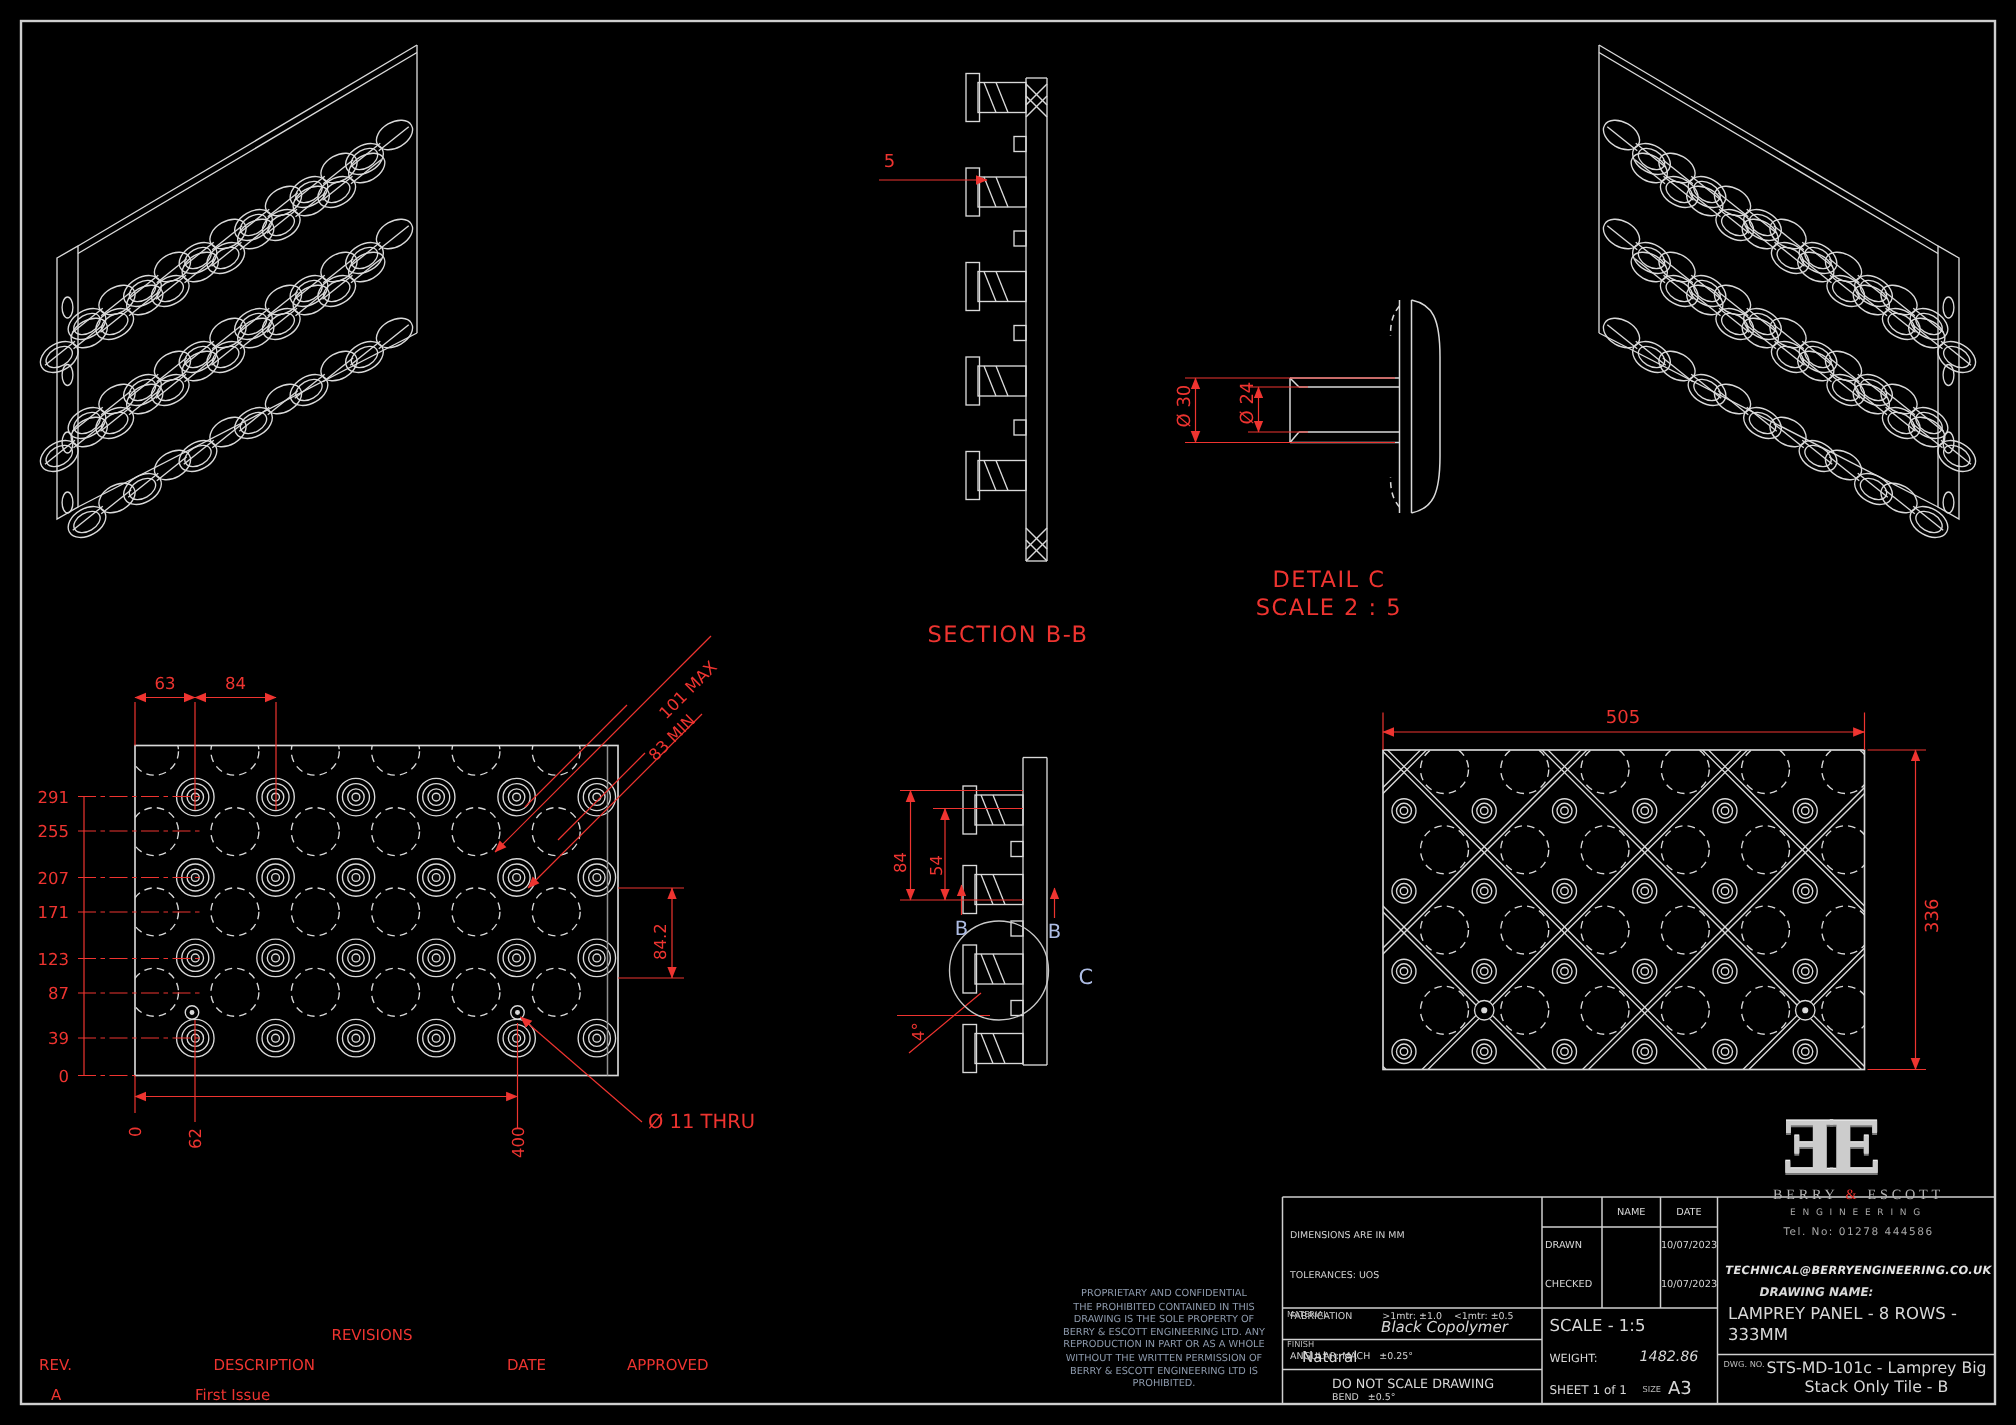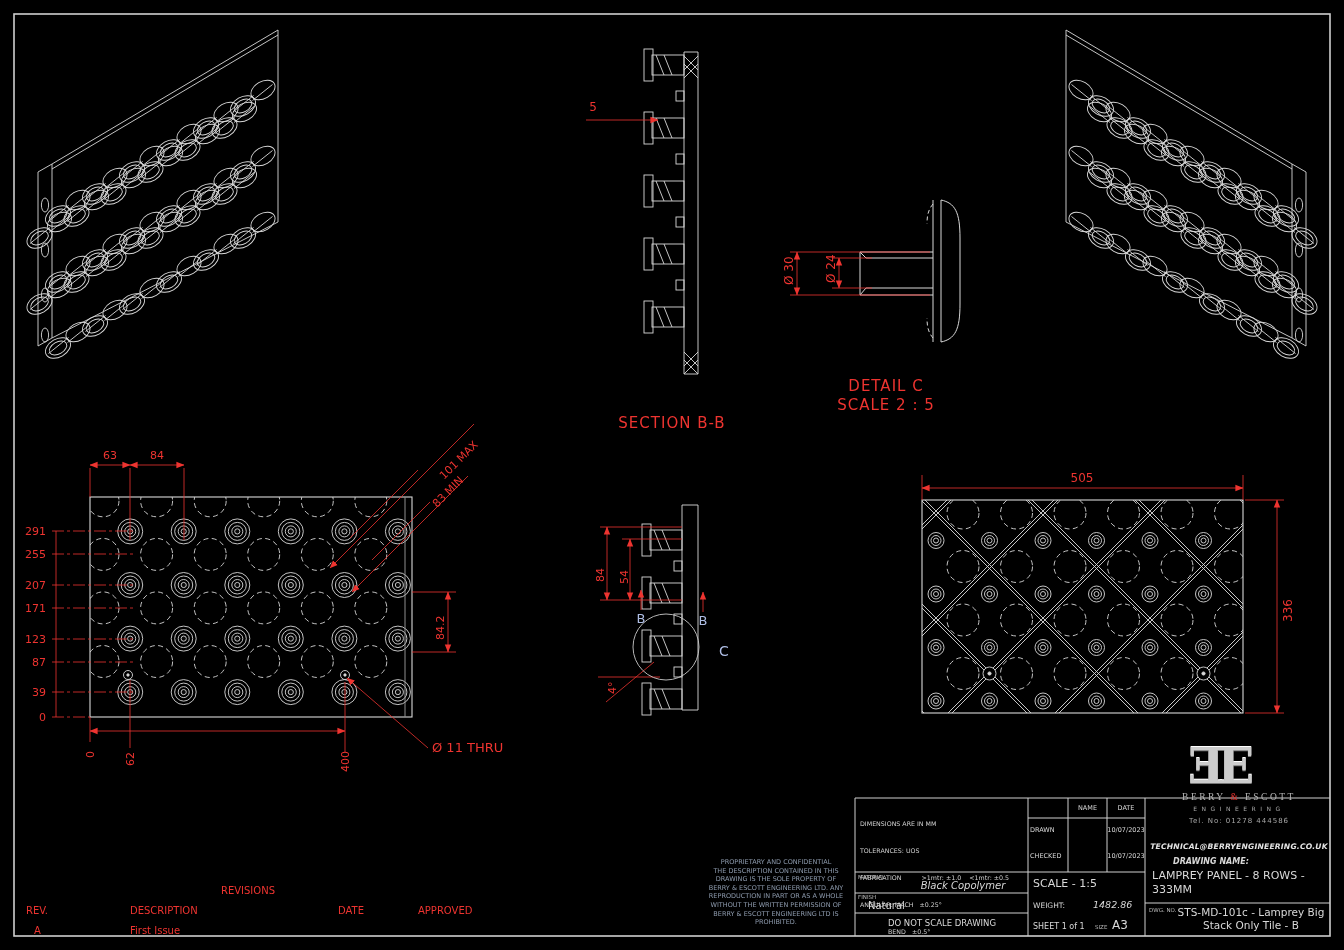--- a/index.html
+++ b/index.html
@@ -813,29 +813,29 @@
     <line x1="1028" y1="818" x2="1145" y2="818"></line>
     <line x1="855" y1="872" x2="1145" y2="872"></line>
     <line x1="855" y1="893" x2="1028" y2="893"></line>
     <line x1="855" y1="913" x2="1028" y2="913"></line>
     <line x1="1145" y1="903" x2="1330" y2="903"></line>
   </g>
 </svg>
 
 <div class="rev" style="left:200px;top:885px;width:96px;text-align:center;">REVISIONS</div>
 <div class="rev" style="left:26px;top:905px;">REV.</div>
-<div class="rev" style="left:130px;top:905px;width:80px;text-align:left;">DESCRIPTION</div>
+<div class="rev" style="left:130px;top:905px;width:80px;text-align:right;">DESCRIPTION</div>
 <div class="rev" style="left:338px;top:905px;">DATE</div>
 <div class="rev" style="left:418px;top:905px;">APPROVED</div>
 <div class="rev" style="left:34px;top:925px;">A</div>
 <div class="rev" style="left:130px;top:925px;width:80px;">First Issue</div>
 
 <div class="tb prop" style="left:700px;top:858px;width:152px;">
   <div>PROPRIETARY AND CONFIDENTIAL</div>
-  <div>THE DESCRIPTION CONTAINED IN THIS</div>
+  <div>THE PROHIBITED CONTAINED IN THIS</div>
   <div>DRAWING IS THE SOLE PROPERTY OF</div>
   <div>BERRY &amp; ESCOTT ENGINEERING LTD. ANY</div>
   <div>REPRODUCTION IN PART OR AS A WHOLE</div>
   <div>WITHOUT THE WRITTEN PERMISSION OF</div>
   <div>BERRY &amp; ESCOTT ENGINEERING LTD IS</div>
   <div>PROHIBITED.</div>
 </div>
 
 <div class="tb tol" style="left:860px;top:801px;">
   <div>DIMENSIONS ARE IN MM</div>

